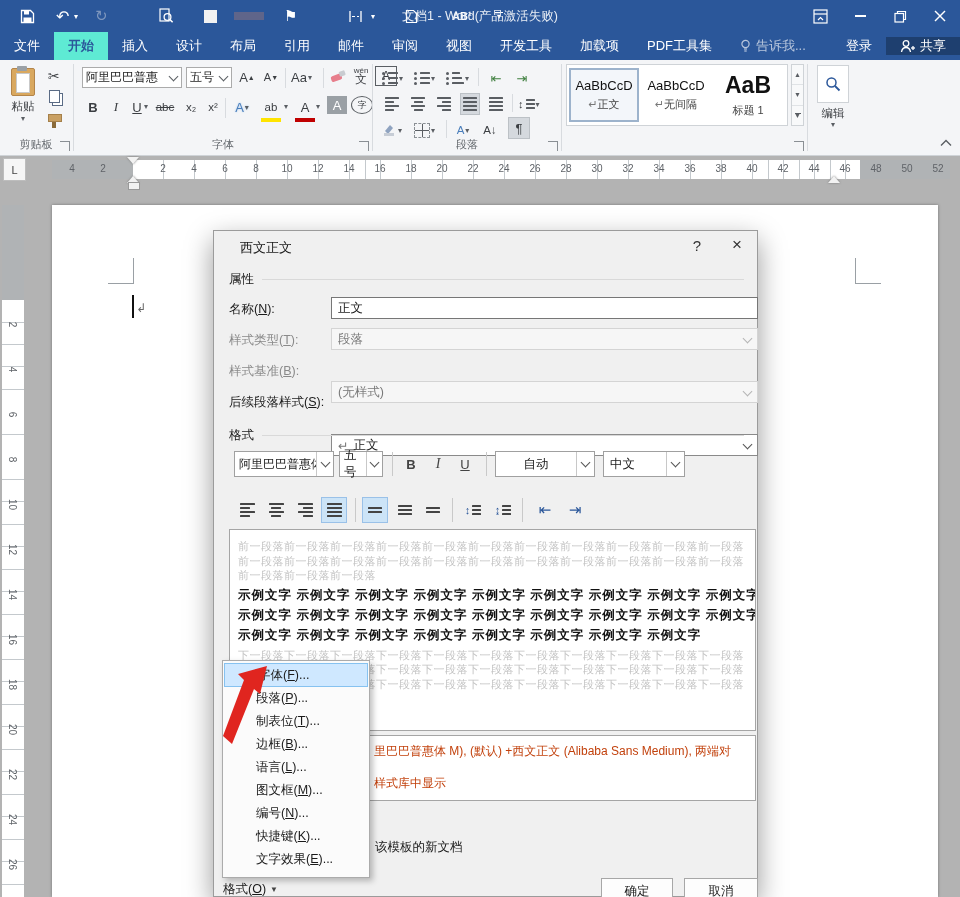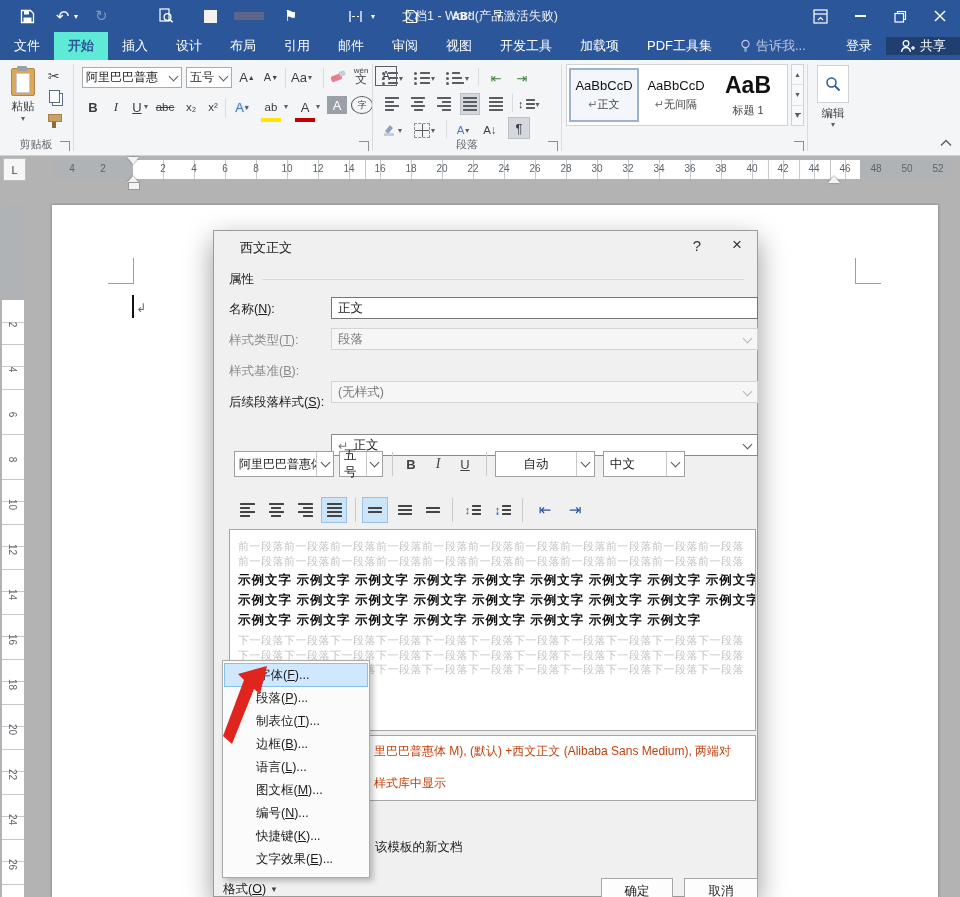--- a/index.html
+++ b/index.html
@@ -272,20 +272,21 @@
           <span>A</span>
         </span>
       <span class="dd" style="position:absolute;left:240px;top:42px">▾</span>
       <span class="rbtn" style="position:absolute;left:252px;top:36px;background:#9aa0a5;color:#fff;width:18px;height:18px">
           <span>A</span>
         </span>
       <span class="rbtn sm" style="position:absolute;left:276px;top:36px;border:1px solid #5a5e63;border-radius:50%;width:16px;height:16px;font-size:9px">
           <span>字</span>
         </span>
 
+      <div class="grp-label">字体</div>
       <span class="launcher"></span>
     </div>
     <span class="vsep" style="left:372px"></span>
 
     <div class="grp" style="left:374px;width:186px">
       <span class="rbtn" style="position:absolute;left:8px;top:7px">
           <span class="icn">
             <span class="stripes l">
               <span class="brow">
                 <i class="dot" style="height: 3px;"></i>
@@ -533,20 +534,24 @@
         <span class="arr"></span>
       </div>
 
     <span class="frow-label accel" style="top:163px">后续段落样式(<u>S</u>):</span>
     <div class="ctrl cbo" style="top:159px">
       <span style="color:#777;margin-right:5px">↵</span>
       <span>正文</span>
         <span class="arr"></span>
     </div>
 
+    <div class="sect" style="top:196px">
+      <span>格式</span>
+        <span class="ln"></span>
+    </div>
 
     <div class="mini-cbo" style="left:20px;top:220px;width:100px">
       <span style="padding-left:4px;font-size:12px;overflow:hidden;white-space:nowrap">阿里巴巴普惠体</span>
       <span class="flexsp"></span>
         <span class="dbox">
           <span class="arr" style="position:static;width:6px;height:6px;border-right:1px solid #555;border-bottom:1px solid #555;transform:rotate(45deg);margin-top:-3px"></span>
         </span>
     </div>
     <div class="mini-cbo" style="left:125px;top:220px;width:44px">
       <span style="padding-left:4px">五号</span>
@@ -662,20 +667,21 @@
         </span>
       </span>
     <span class="dsep" style="left:308px;top:267px"></span>
     <span class="tb-btn" style="left:318px;top:266px;font-size:15px;color:#2b579a">⇤</span>
     <span class="tb-btn" style="left:348px;top:266px;font-size:15px;color:#2b579a">⇥</span>
 
     <div id="preview-box">
       <div id="pv-prev">
           <div class="pv-gray">前一段落前一段落前一段落前一段落前一段落前一段落前一段落前一段落前一段落前一段落前一段落</div>
           <div class="pv-gray">前一段落前一段落前一段落前一段落前一段落前一段落前一段落前一段落前一段落前一段落前一段落</div>
+          <div class="pv-gray">前一段落前一段落前一段落</div>
         </div>
       <div id="pv-sample" style="margin-top:2px">
           <div class="pv-black">示例文字 示例文字 示例文字 示例文字 示例文字 示例文字 示例文字 示例文字 示例文字</div>
           <div class="pv-black">示例文字 示例文字 示例文字 示例文字 示例文字 示例文字 示例文字 示例文字 示例文字</div>
           <div class="pv-black">示例文字 示例文字 示例文字 示例文字 示例文字 示例文字 示例文字 示例文字</div>
         </div>
       <div id="pv-next" style="margin-top:3px">
           <div class="pv-gray">下一段落下一段落下一段落下一段落下一段落下一段落下一段落下一段落下一段落下一段落下一段落</div>
           <div class="pv-gray">下一段落下一段落下一段落下一段落下一段落下一段落下一段落下一段落下一段落下一段落下一段落</div>
           <div class="pv-gray">下一段落下一段落下一段落下一段落下一段落下一段落下一段落下一段落下一段落下一段落下一段落</div>

